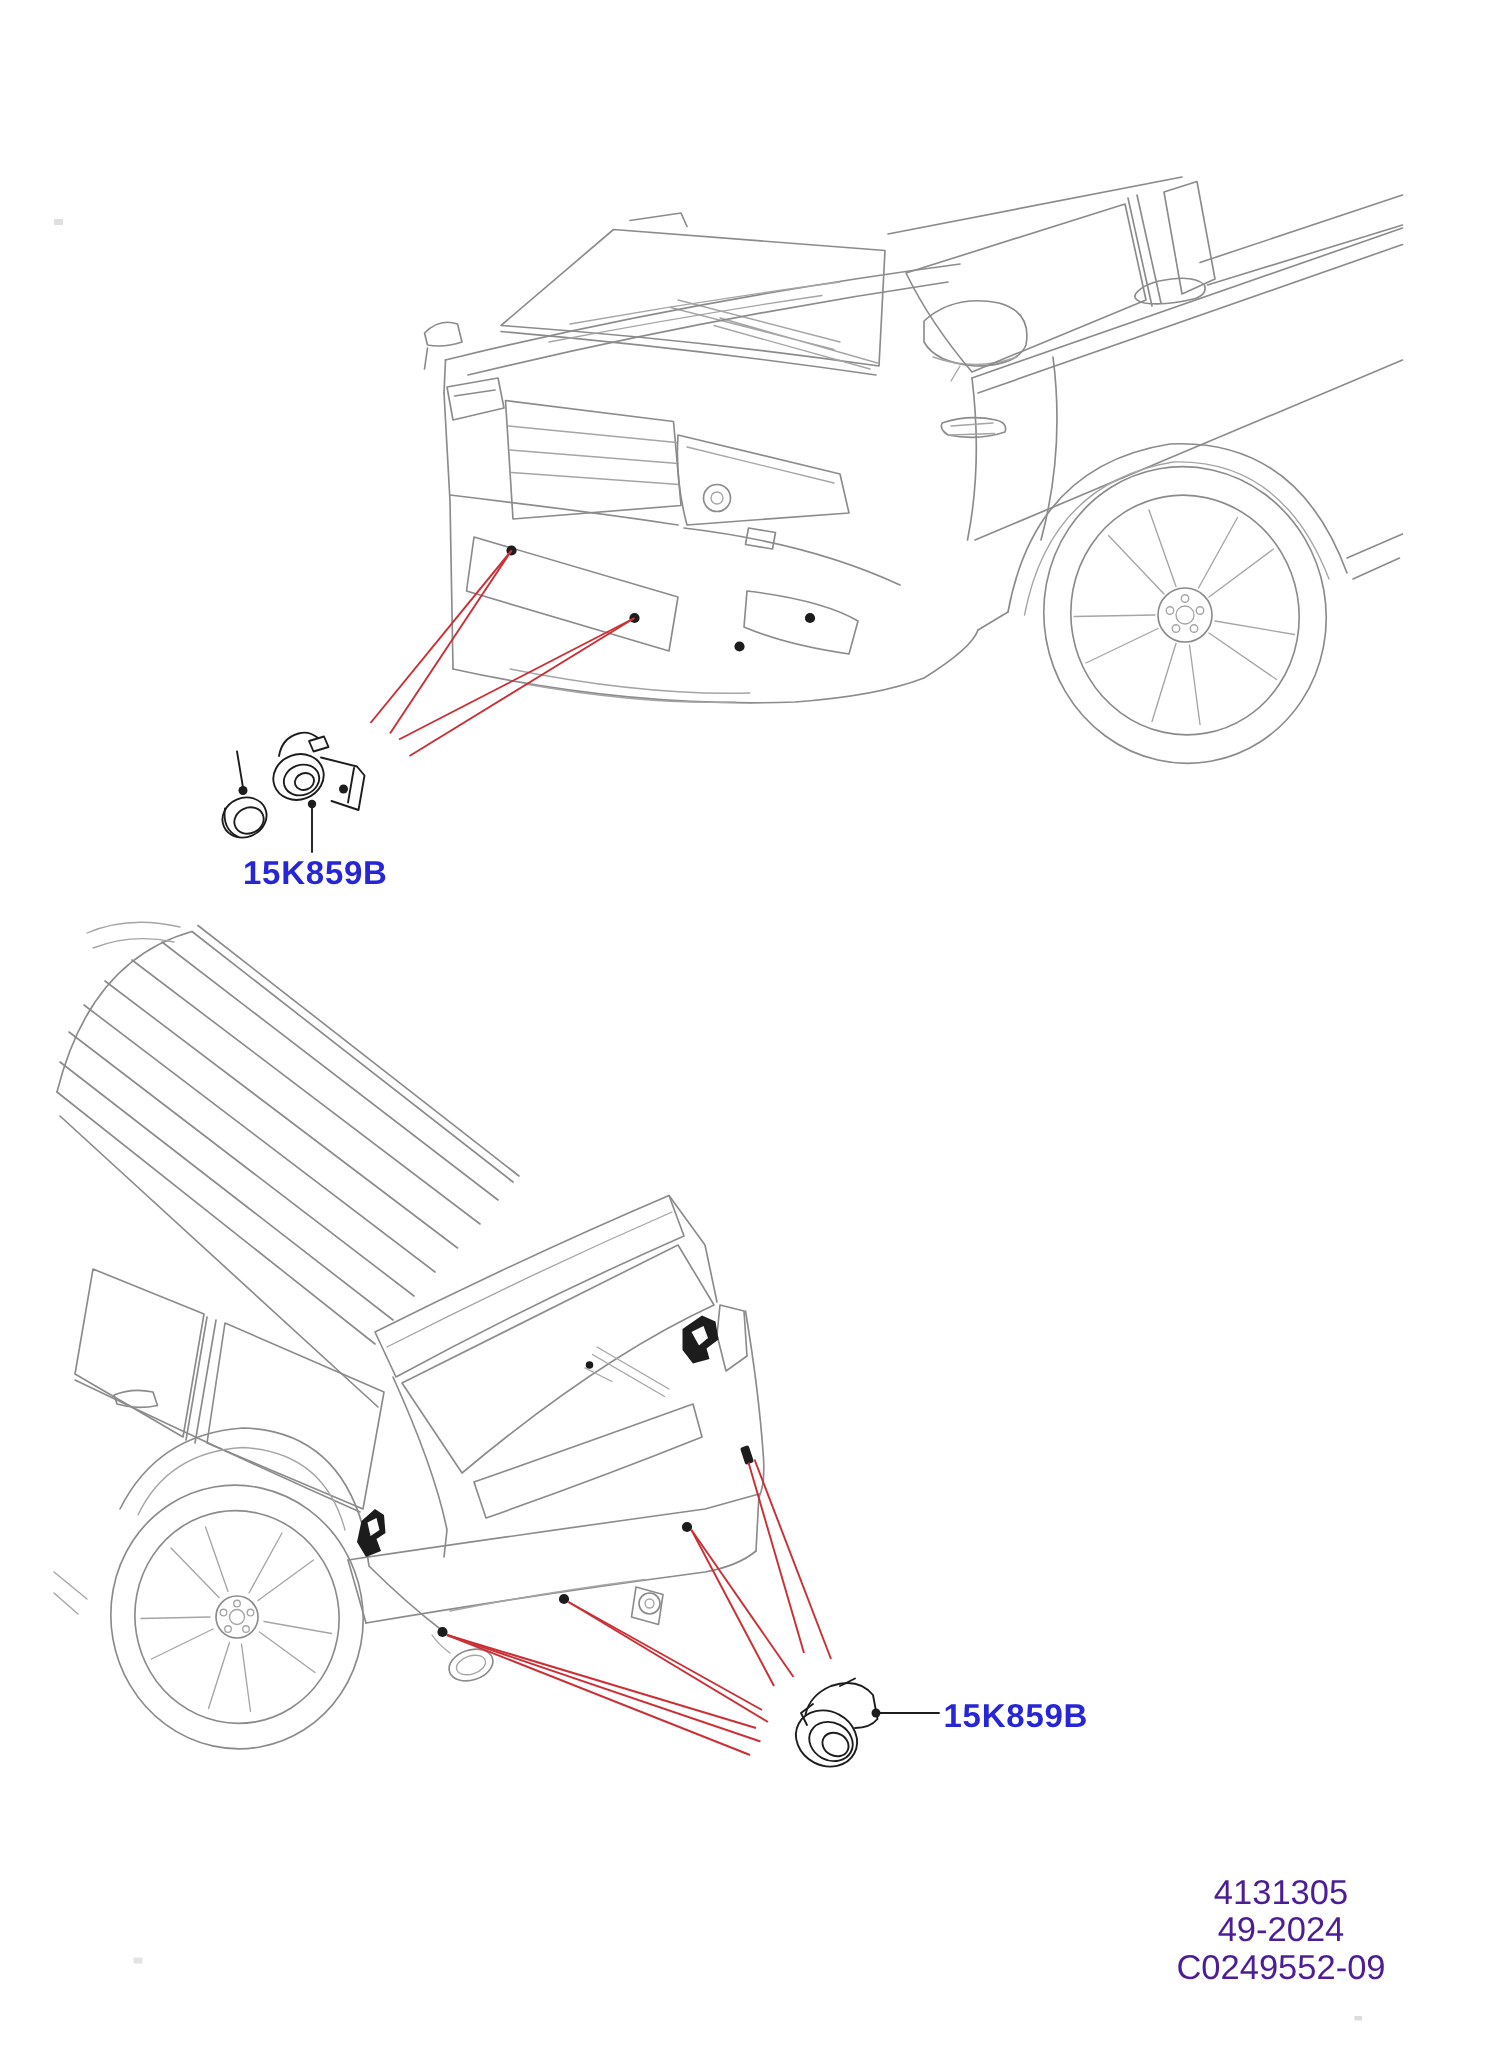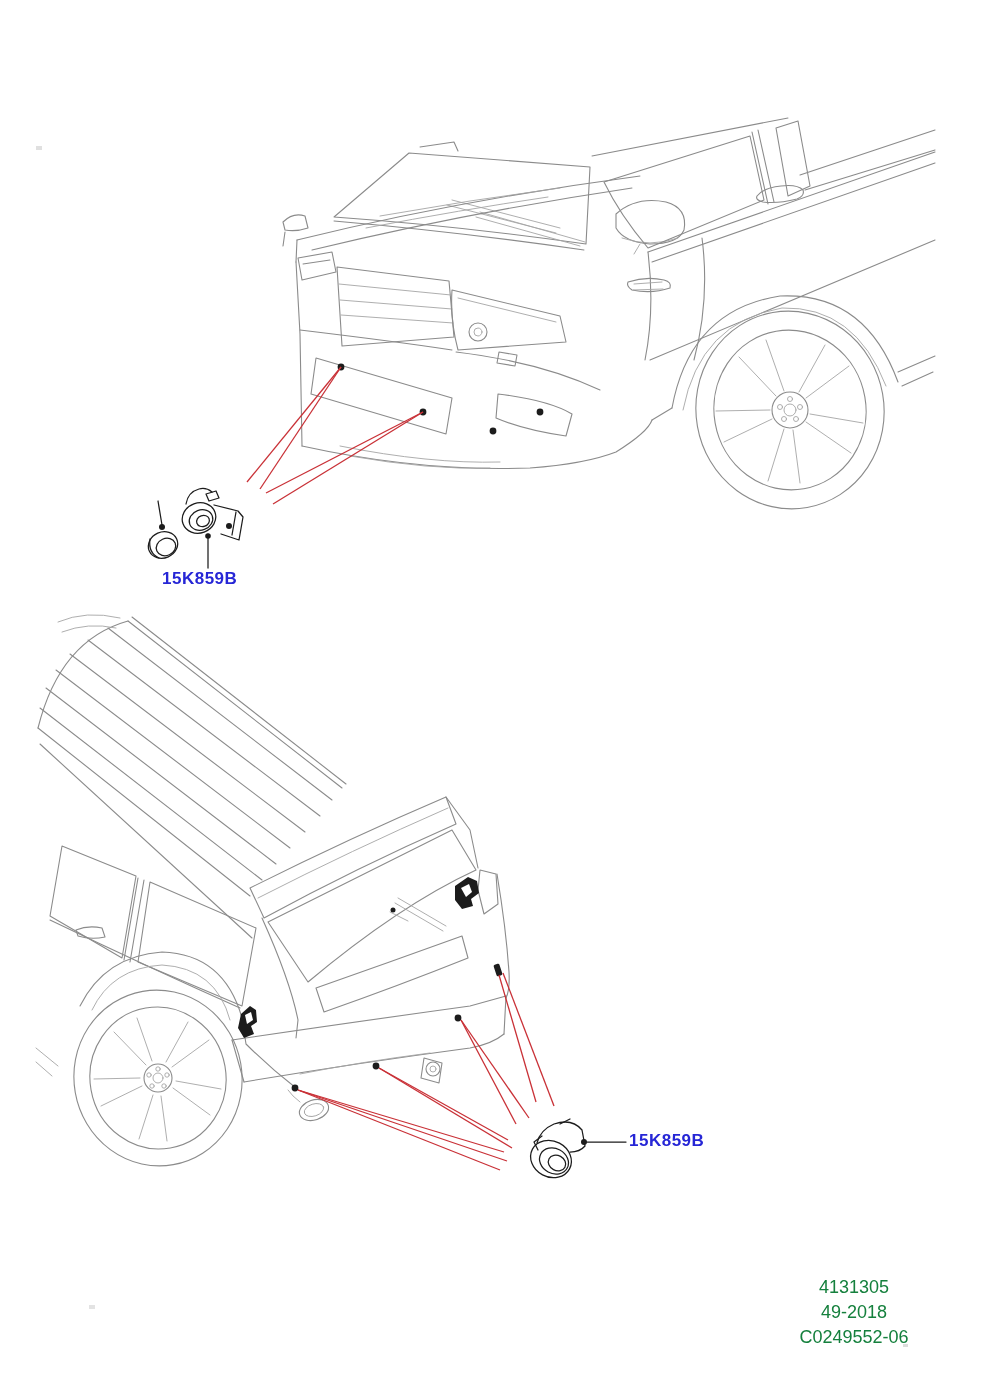--- a/index.html
+++ b/index.html
@@ -12,23 +12,23 @@
   body{width:997px;height:1377px;font-family:"Liberation Sans",sans-serif;}
   .canvas{position:relative;width:997px;height:1377px;overflow:hidden;background:#fff;}
   svg{position:absolute;left:0;top:0;display:block;}
   .art{stroke:var(--line-art);fill:none;stroke-width:1.1;stroke-linecap:round;stroke-linejoin:round;}
   .artThin{stroke:#a5a5a5;fill:none;stroke-width:0.9;stroke-linecap:round;}
   .dark{stroke:var(--detail);fill:none;stroke-width:1.25;stroke-linecap:round;stroke-linejoin:round;}
   .fillDark{fill:var(--detail);stroke:none;}
   .fillWhite{fill:#ffffff;stroke:none;}
   .red{stroke:var(--leader-line);fill:none;stroke-width:1.3;}
   .hatchline{stroke:#9a9a9a;stroke-width:0.8;}
-  .part-label{position:absolute;font-weight:bold;font-size:17px;letter-spacing:0.5px;color:var(--part-label);white-space:nowrap;cursor:pointer;}
-  .footer-block{position:absolute;left:744px;top:1275px;width:220px;text-align:center;
-                font-size:18px;line-height:25px;color:#15803d;}
+  .part-label{position:absolute;font-weight:bold;font-size:22px;letter-spacing:0.5px;color:var(--part-label);white-space:nowrap;cursor:pointer;}
+  .footer-block{position:absolute;left:744px;top:1249px;width:220px;text-align:center;
+                font-size:23px;line-height:25px;color:#4c1d95;}
 </style>
 </head>
 <body>
 
 <div class="canvas">
 
   <svg width="997" height="1377" viewBox="0 0 997 1377">
     <defs>
       <pattern id="hA" width="6" height="6" patternUnits="userSpaceOnUse" patternTransform="rotate(45)">
         <line x1="0" y1="0" x2="0" y2="6" class="hatchline"></line>
@@ -240,17 +240,17 @@
       <rect x="903" y="1344" width="5" height="3" fill="#dcdcdc"></rect>
     </g>
   </svg>
 
   <div class="part-label" style="left:162px;top:569px;">15K859B</div>
 
   <div class="part-label" style="left:629px;top:1131px;">15K859B</div>
 
   <div class="footer-block">
     <div>4131305</div>
-    <div>49-2018</div>
-    <div>C0249552-06</div>
+    <div>49-2024</div>
+    <div>C0249552-09</div>
   </div>
 
 </div>
 
 </body></html>

